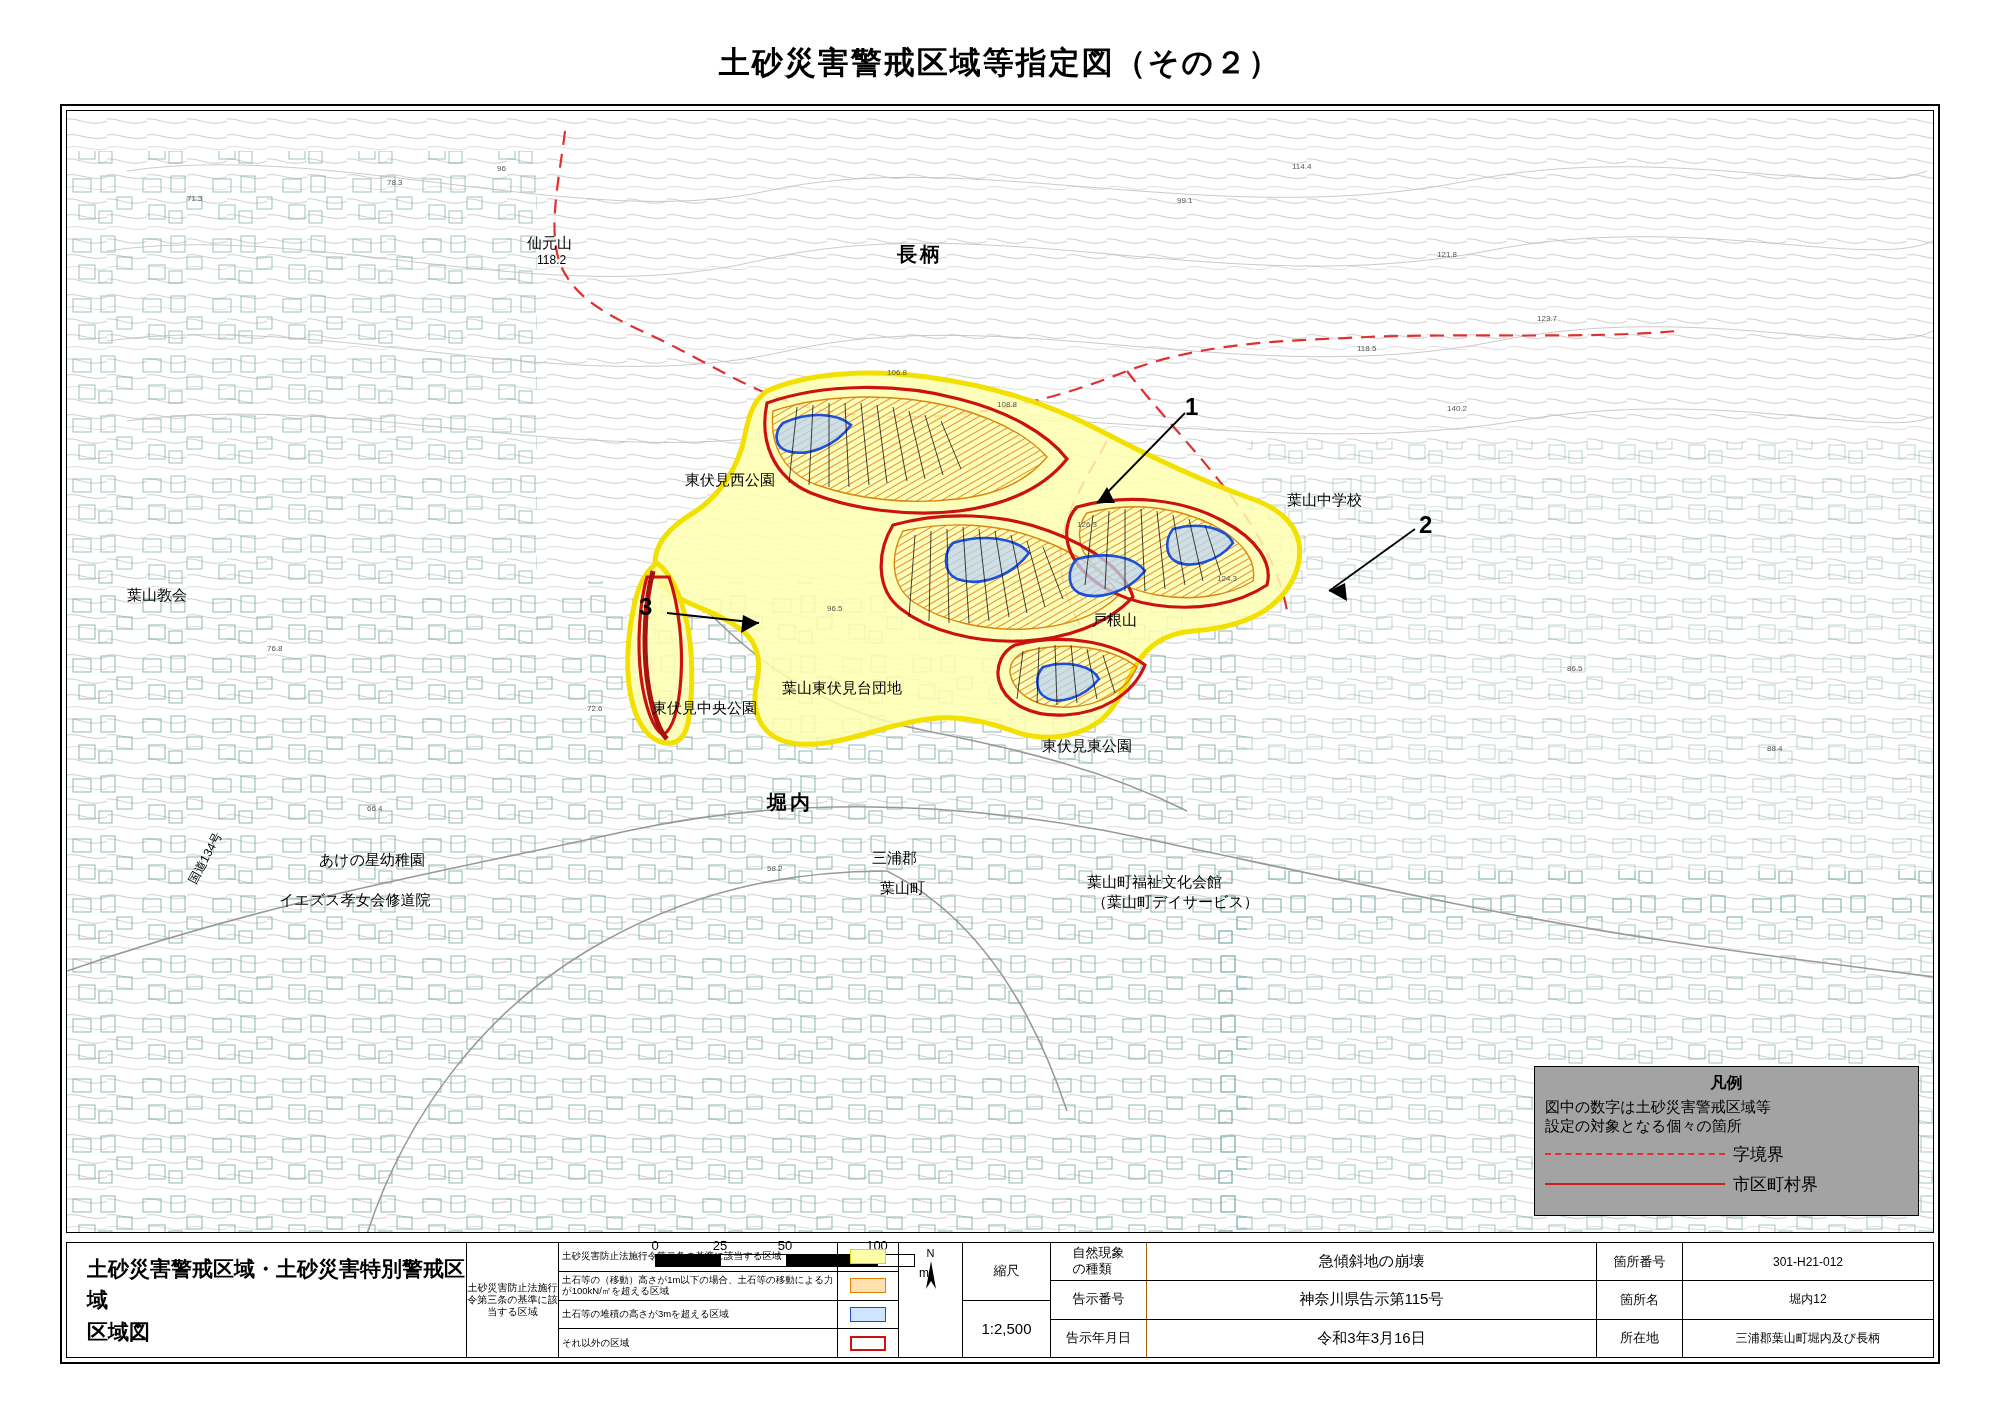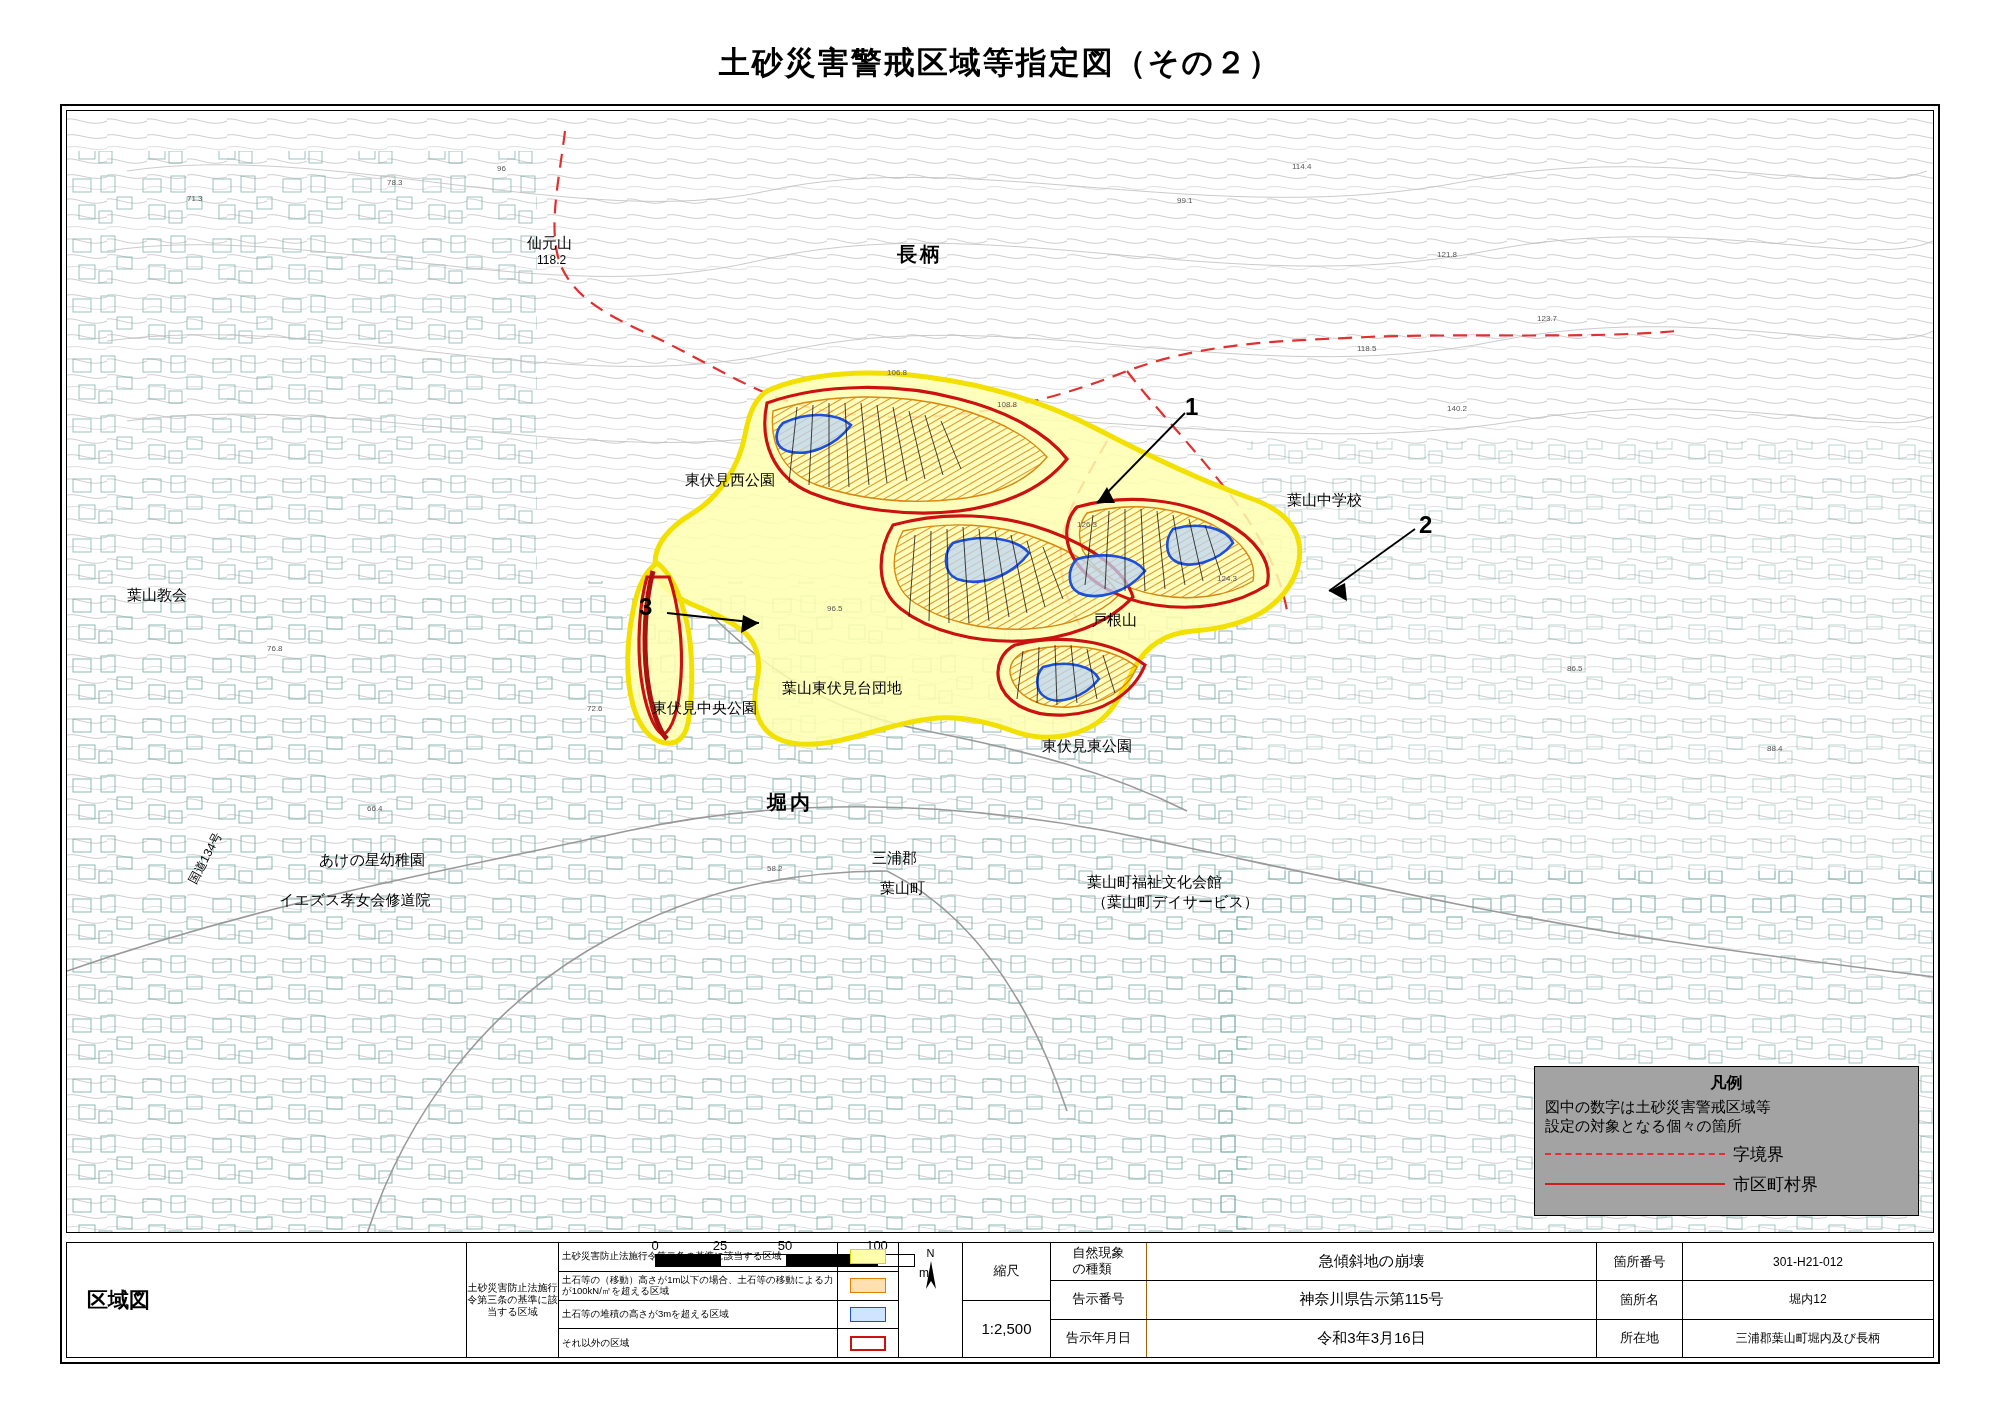--- a/index.html
+++ b/index.html
@@ -294,20 +294,21 @@
       <div style="width:65px;background:#fff;"></div>
       <div style="width:92px;background:#000;"></div>
       <div style="width:36px;background:#fff;"></div>
     </div>
     <div class="sb-unit">m</div>
   </div>
 
   <div class="btable">
 
     <div class="cell c-title">
+      <div>土砂災害警戒区域・土砂災害特別警戒区域</div>
       <div>区域図</div>
     </div>
 
     <div class="cell c-leftlab">
       <span>土砂災害防止法施行令第三条の基準に該当する区域</span>
     </div>
 
     <div class="cell c-legend">
       <div class="lrow">
         <div class="ltext">土砂災害防止法施行令第二条の基準に該当する区域</div>

